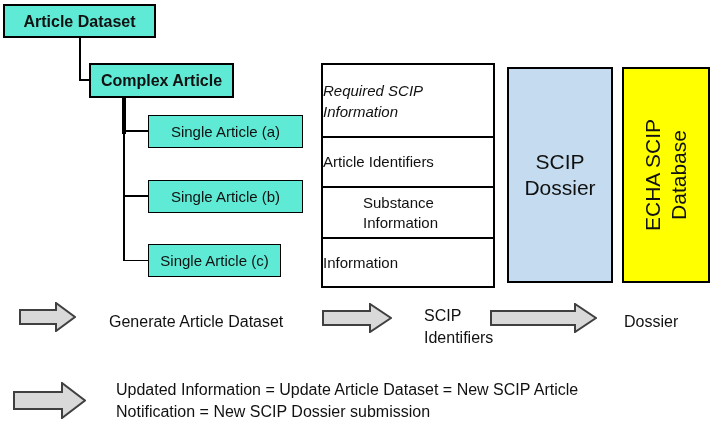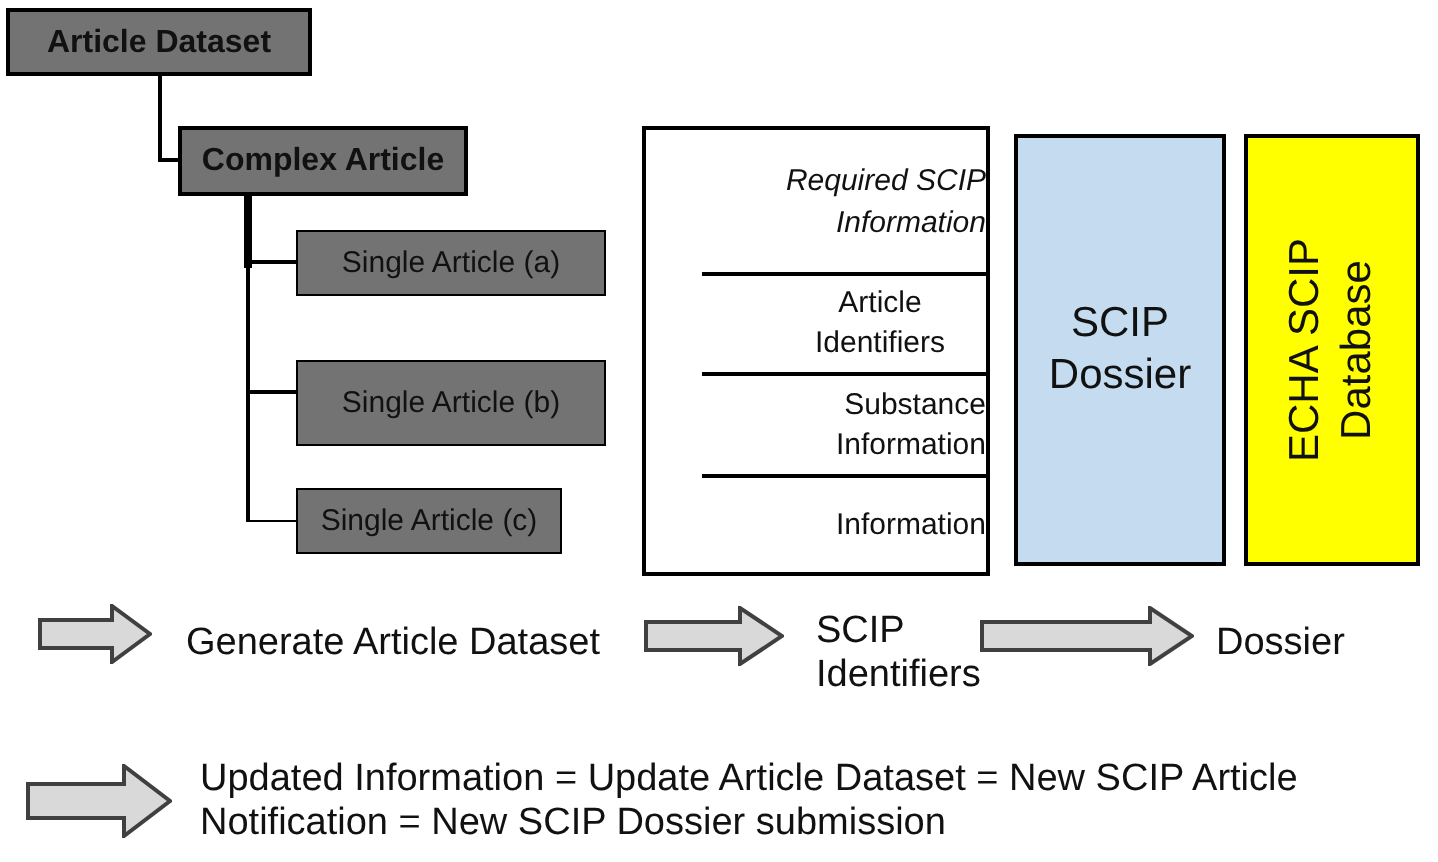--- a/index.html
+++ b/index.html
@@ -1,82 +1,82 @@
 <!DOCTYPE html>
 <html><head>
 <meta charset="utf-8">
 <style>
   html,body { margin:0; padding:0; background:#fff; }
   #canvas {
     position:relative; width:719px; height:431px; background:#ffffff;
     font-family:"Liberation Sans", sans-serif; color:#111; overflow:hidden;
   }
   .node {
-    position:absolute; background:#737373; border:2px solid #000;
+    position:absolute; background:#5eead4; border:2px solid #000;
     display:flex; align-items:center; justify-content:center;
     text-align:center; box-sizing:border-box; font-size:15px; line-height:19px;
   }
   .node.bold { font-weight:bold; font-size:16px; }
   .node.thin { border-width:1.5px; }
   .line { position:absolute; background:#000; }
   .scip-table {
     position:absolute; left:321px; top:63px; width:174px; height:225px;
     border:2px solid #000; box-sizing:border-box; background:#fff;
     display:flex; flex-direction:column;
   }
   .scip-row {
     box-sizing:border-box; display:flex; flex-direction:column;
-    align-items:flex-end; justify-content:center; text-align:center;
-    font-size:15px; line-height:20px;margin-left:28px;
+    align-items:flex-start; justify-content:center; text-align:center;
+    font-size:15px; line-height:20px;
   }
   .scip-row + .scip-row { border-top:2px solid #000; }
   .scip-header { height:72px; font-style:italic; line-height:21px; }
   .big-box {
     position:absolute; border:2px solid #000; box-sizing:border-box;
     display:flex; align-items:center; justify-content:center; text-align:center;
     font-size:21px; line-height:26px;
   }
   .rot-wrap { position:relative; width:100%; height:100%; }
   .rot-text {
     position:absolute; left:50%; top:50%;
     transform:translate(-50%,-50%) rotate(-90deg);
     white-space:nowrap; text-align:center; font-size:21px; line-height:26px;
   }
   .arrow-svg { position:absolute; display:block; }
   .arrow-svg polygon { stroke:#404040; stroke-width:2; stroke-linejoin:miter; }
-  .flow-label { position:absolute; font-size:19px; line-height:22px; }
+  .flow-label { position:absolute; font-size:16px; line-height:22px;margin-left:16px; }
 </style>
 </head>
 <body>
 
 <div id="canvas">
 
   <div class="node bold" style="left:3px; top:4px; width:153px; height:34px;">Article Dataset</div>
 
   <div class="line" style="left:79px; top:38px; width:2px; height:42px;"></div>
   <div class="line" style="left:79px; top:79px; width:10px; height:2px;"></div>
 
   <div class="node bold" style="left:89px; top:63px; width:145px; height:35px;">Complex Article</div>
 
   <div class="line" style="left:123px; top:98px; width:2px; height:163px;"></div>
   <div class="line" style="left:121.5px; top:98px; width:4px; height:36px;"></div>
   <div class="line" style="left:124px; top:130px; width:24px; height:1.5px;"></div>
   <div class="line" style="left:124px; top:195px; width:24px; height:1.5px;"></div>
   <div class="line" style="left:124px; top:259.5px; width:24px; height:1.5px;"></div>
 
   <div class="node thin" style="left:148px; top:115px; width:155px; height:33px;">Single Article (a)</div>
-  <div class="node thin" style="left:148px; top:180px; width:155px; height:43px;">Single Article (b)</div>
+  <div class="node thin" style="left:148px; top:180px; width:155px; height:33px;">Single Article (b)</div>
   <div class="node thin" style="left:148px; top:244px; width:133px; height:33px;">Single Article (c)</div>
 
   <div class="scip-table">
     <div class="scip-row scip-header">
       <div>Required SCIP</div>
       <div>Information</div>
     </div>
-    <div class="scip-row" style="height:50px;padding-left:36px;">
+    <div class="scip-row" style="height:50px;">
       <div>Article Identifiers</div>
     </div>
     <div class="scip-row" style="height:52px;padding-left:40px;">
       <div>Substance</div>
       <div>Information</div>
     </div>
     <div class="scip-row" style="height:49px;">
       <div>Information</div>
     </div>
   </div>

